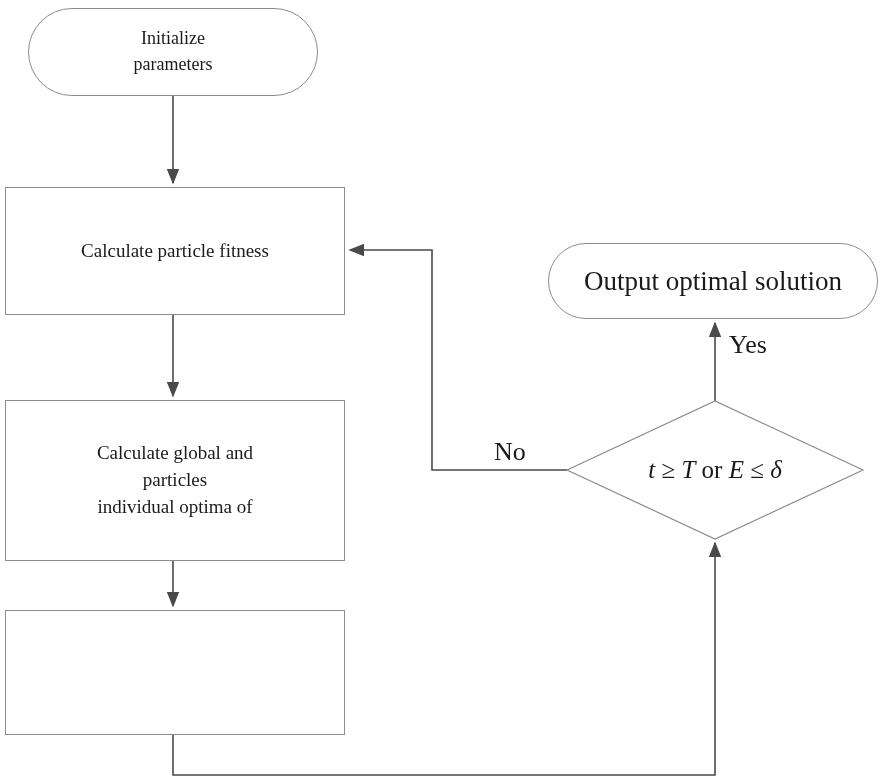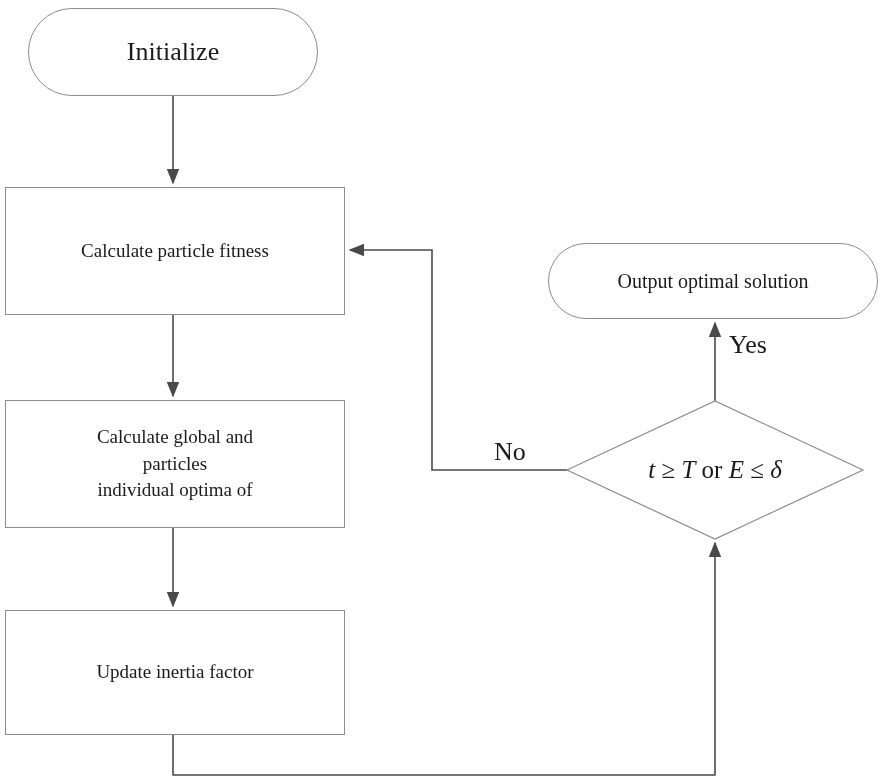--- a/index.html
+++ b/index.html
@@ -77,45 +77,45 @@
 
     <path d="M173 735 L173 775 L715 775 L715 543" stroke="#4a4a4a" stroke-width="1.6" fill="none" marker-end="url(#arrow)"></path>
 
     <path d="M715 401 L715 323" stroke="#4a4a4a" stroke-width="1.6" fill="none" marker-end="url(#arrow)"></path>
 
     <path d="M567 470 L432 470 L432 250 L350 250" stroke="#4a4a4a" stroke-width="1.6" fill="none" marker-end="url(#arrow)"></path>
 
     <polygon points="567,470 715,401 863,470 715,539" fill="#ffffff" stroke="#8c8c8c" stroke-width="1.2"></polygon>
   </svg>
 
-  <div class="node stadium" style="left:28px; top:8px; width:290px; height:88px; font-size:26px;">
+  <div class="node stadium" style="left:28px; top:8px; width:290px; height:88px; font-size:18px;">
     <div>Initialize</div>
+    <div>parameters</div>
   </div>
 
   <div class="node" style="left:5px; top:187px; width:340px; height:128px;">
     <div>Calculate particle fitness</div>
   </div>
 
-  <div class="node" style="left:5px; top:400px; width:340px; height:128px;">
+  <div class="node" style="left:5px; top:400px; width:340px; height:161px;">
     <div>Calculate global and</div>
     <div>particles</div>
     <div>individual optima of</div>
   </div>
 
   <div class="node" style="left:5px; top:610px; width:340px; height:125px;">
-    <div>Update inertia factor</div>
   </div>
 
   <div class="diamond-label" style="left:567px; top:401px; width:296px; height:138px;">
     <span>
       <span class="it">t</span><span> ≥ </span><span class="it">T</span><span> or </span><span class="it">E</span><span> ≤ </span><span class="it">δ</span>
     </span>
   </div>
 
-  <div class="node stadium" style="left:548px; top:243px; width:330px; height:76px; font-size:20px;">
+  <div class="node stadium" style="left:548px; top:243px; width:330px; height:76px; font-size:27px;">
     <div>Output optimal solution</div>
   </div>
 
   <div class="edge-label" style="left:729px; top:330px;">Yes</div>
 
   <div class="edge-label" style="left:494px; top:437px;">No</div>
 
 </div>
 
 </body></html>

